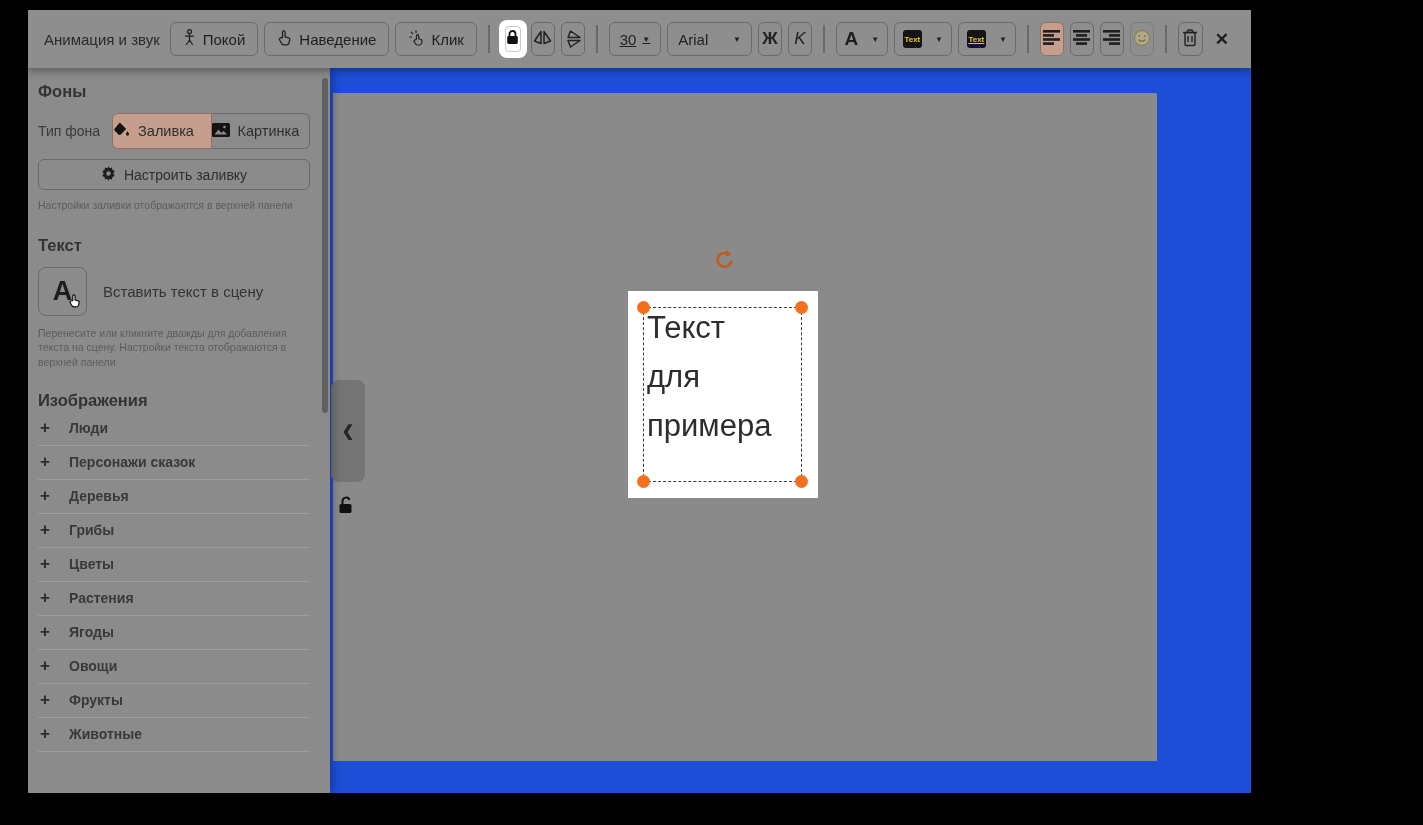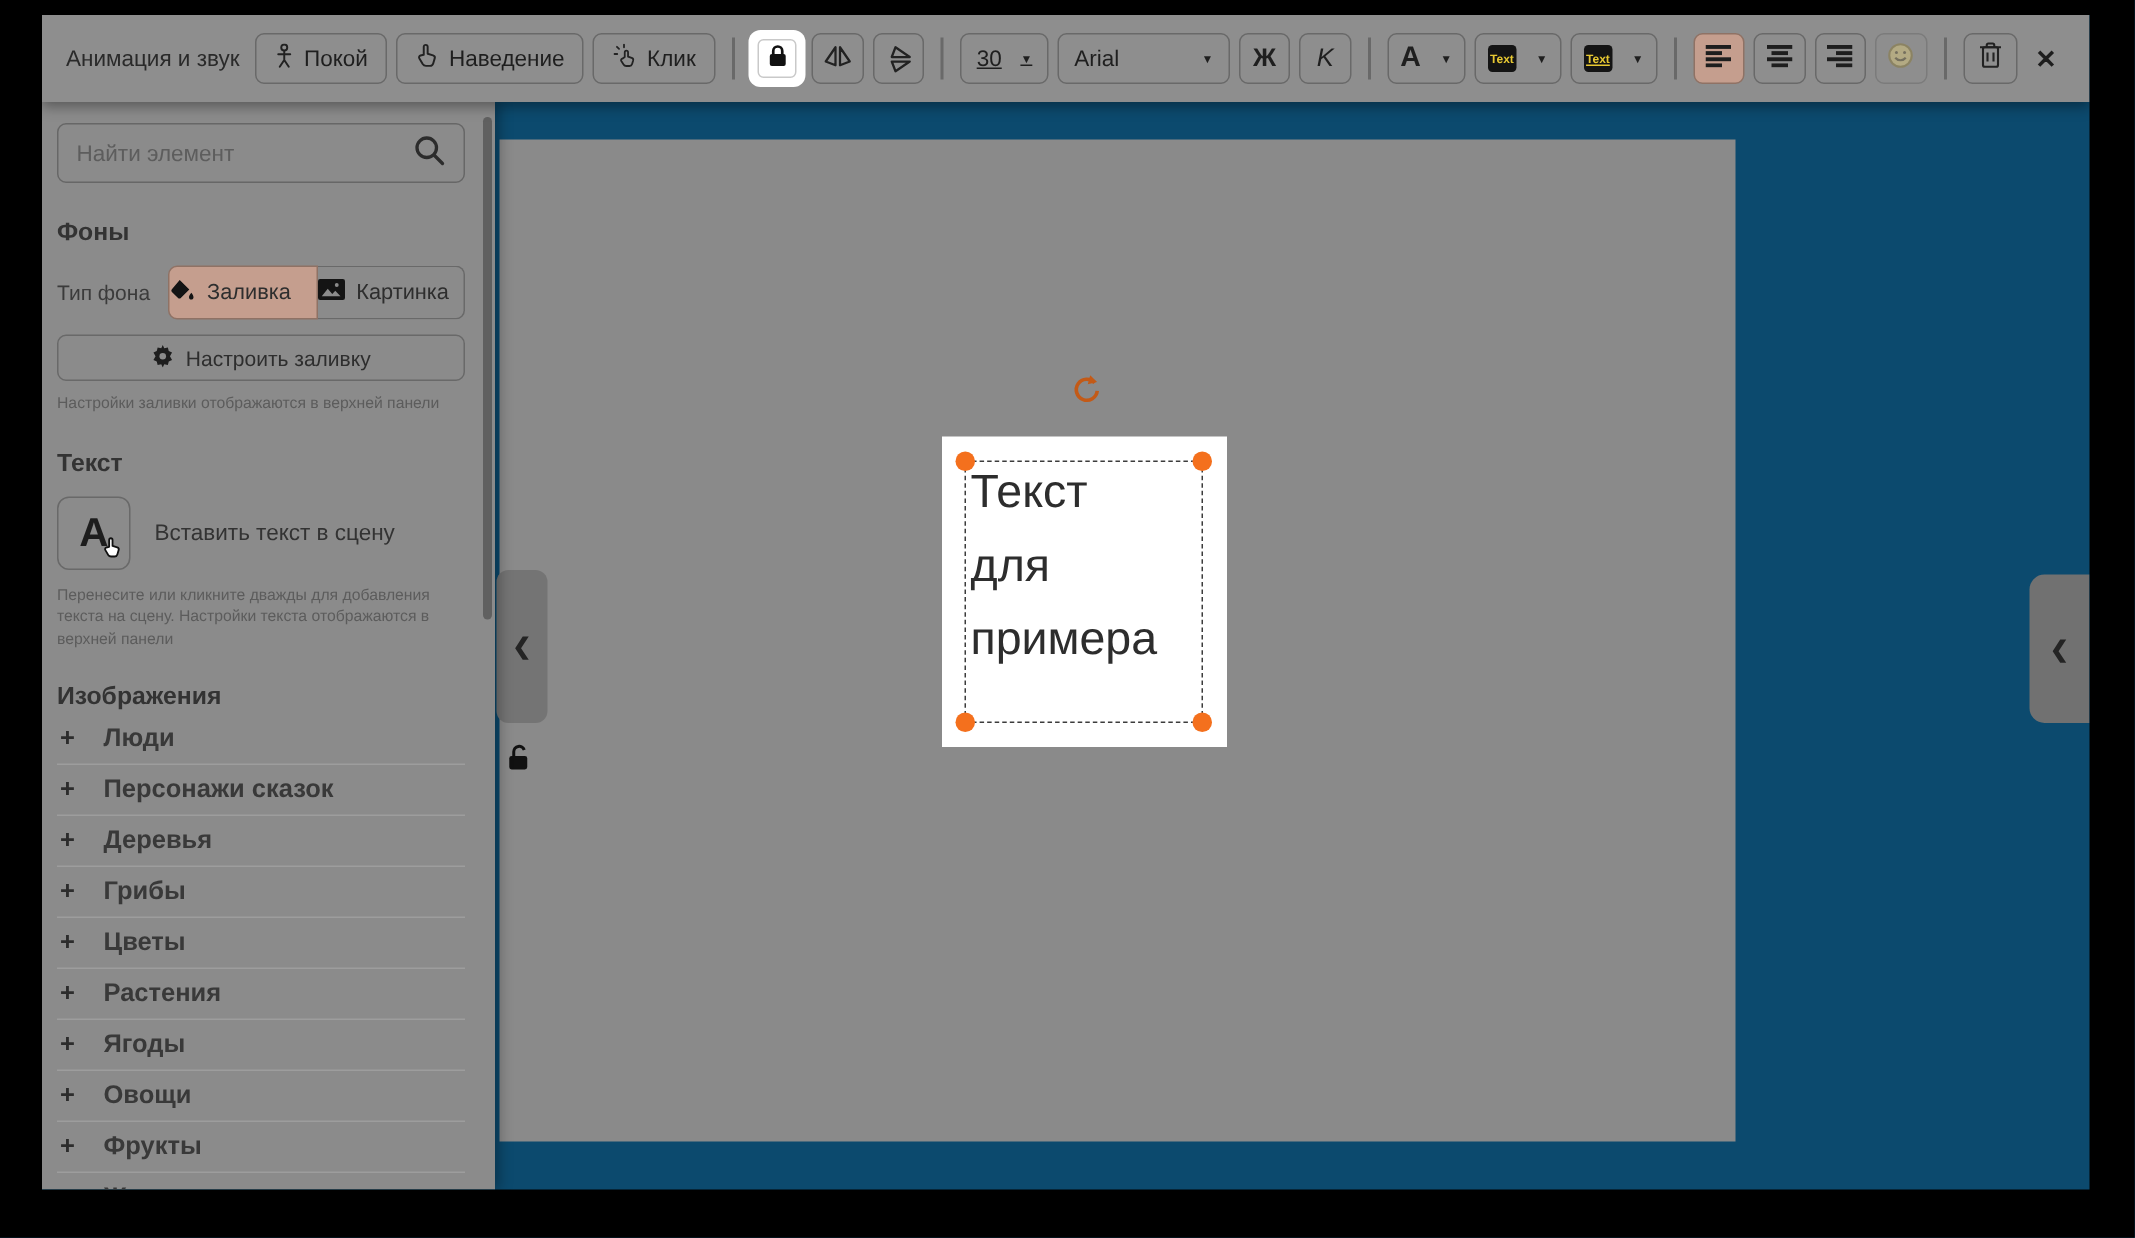--- a/index.html
+++ b/index.html
@@ -1,19 +1,19 @@
 <!DOCTYPE html>
 <html><head>
 <meta charset="utf-8">
 <style>
   * { box-sizing: border-box; margin: 0; padding: 0; }
   html,body { width:1423px; height:825px; background:#000; overflow:hidden;
               font-family:"Liberation Sans", sans-serif; }
-  .app { position:absolute; left:28px; top:10px; width:1365px; height:783px;
-         background:#0c4a6e; overflow:hidden; }
+  .app { position:absolute; left:28px; top:10px; width:1223px; height:783px;
+         background:#1d4ed8; overflow:hidden; }
 
   
   .toolbar { position:absolute; left:0; top:0; width:100%; height:58px;
              background:#8e8e8e; box-shadow:0 3px 8px rgba(0,0,0,.35);
              display:flex; align-items:center; gap:6px; padding:0 16px; z-index:30; }
   .tb-label { font-size:15px; color:#2a2a2a; white-space:nowrap; margin-right:4px; }
   .btn { display:flex; align-items:center; justify-content:center; gap:7px; height:34px;
          padding:0 12px; border:1.6px solid #696969; border-radius:6px; font-size:15px;
          color:#1f1f1f; background:transparent; cursor:pointer; white-space:nowrap; }
   .ibtn { width:37px; padding:0; }
@@ -66,21 +66,21 @@
   .insert-btn { width:49px; height:49px; border:1.6px solid #696969; border-radius:8px; flex:none;
                 position:relative; display:flex; align-items:center; justify-content:center;
                 background:transparent; cursor:pointer; }
   .insert-A { font-size:27px; font-weight:bold; color:#1d1d1d; }
   .insert-cursor { position:absolute; right:5px; bottom:4px; }
   .insert-label { font-size:15px; color:#333; }
   .cat-list { list-style:none; }
   .cat-row { height:34px; display:flex; align-items:center; gap:15px; border-bottom:1px solid #9d9d9d;
              padding-left:2px; cursor:pointer; }
   .plus { font-size:17px; font-weight:bold; color:#2c2c2c; width:14px; }
-  .cat-label { font-size:17px; font-weight:bold; color:#393939; }
+  .cat-label { font-size:14px; font-weight:bold; color:#393939; }
 
   
   .stage { position:absolute; left:305px; top:83px; width:824px; height:668px; background:#8a8a8a; z-index:1; }
   .collapse-tab { position:absolute; display:flex; align-items:center; justify-content:center;
                   font-size:15px; font-weight:bold; color:#242424; cursor:pointer; z-index:10; }
   .tab-left { left:303px; top:370px; width:34px; height:102px; background:#747474; border-radius:8px; }
   .tab-right { left:1325px; top:373px; width:40px; height:99px; background:#717171; border-radius:10px 0 0 10px; }
   .unlock { position:absolute; left:308px; top:485px; z-index:10; }
 
   .text-el { position:absolute; left:600px; top:281px; width:190px; height:207px; background:#fff; z-index:5; }
@@ -246,29 +246,20 @@
         </svg>
       </span>
     </button>
 
     <button class="close-btn">
       <span>✕</span>
     </button>
   </div>
 
   <div class="sidebar">
-    <div class="search-box">
-      <input type="text" placeholder="Найти элемент" style="">
-      <span>
-        <svg width="22" height="22" viewBox="0 0 22 22" fill="none" stroke="#2c2c2c" stroke-width="2.2">
-          <circle cx="9.5" cy="9.5" r="6.5"></circle>
-            <path d="M14.5 14.5L20 20" stroke-linecap="round"></path>
-        </svg>
-      </span>
-    </div>
 
     <h3 class="sec-h">Фоны</h3>
 
     <div class="bgtype-row">
       <span class="bgtype-label">Тип фона</span>
       <div class="seg">
         <button class="seg-btn seg-fill">
           <span>
             <svg width="17" height="15" viewBox="0 0 17 15">
               <path d="M6.8.6l6.4 6.4-5.7 5.7c-.5.5-1.3.5-1.8 0L1.6 8.6c-.5-.5-.5-1.3 0-1.8z" fill="#141414"></path>

